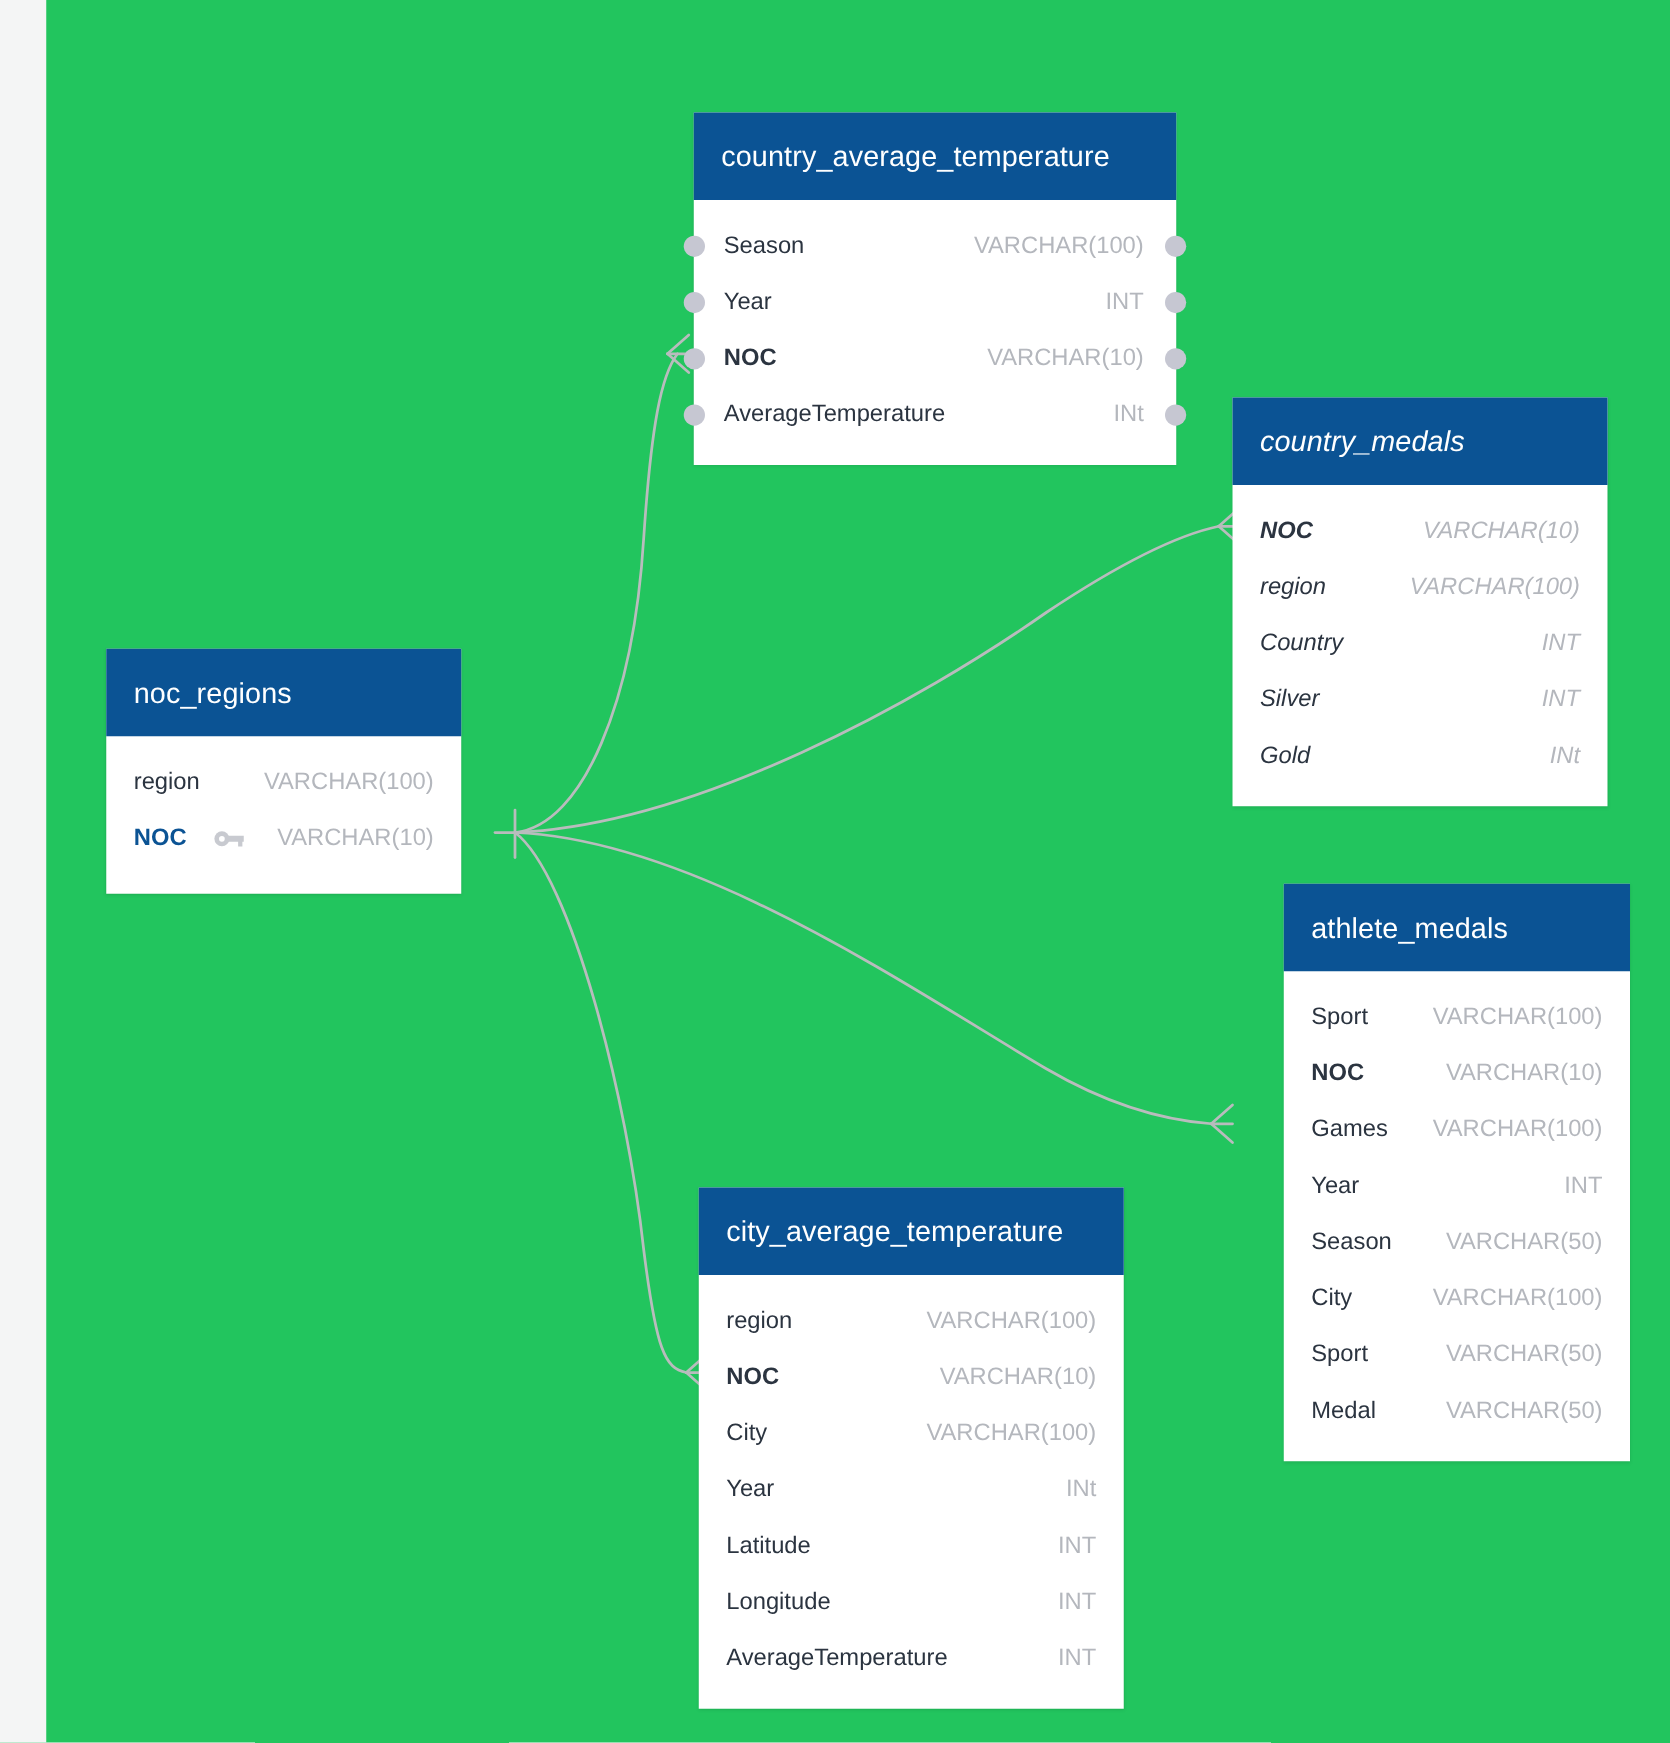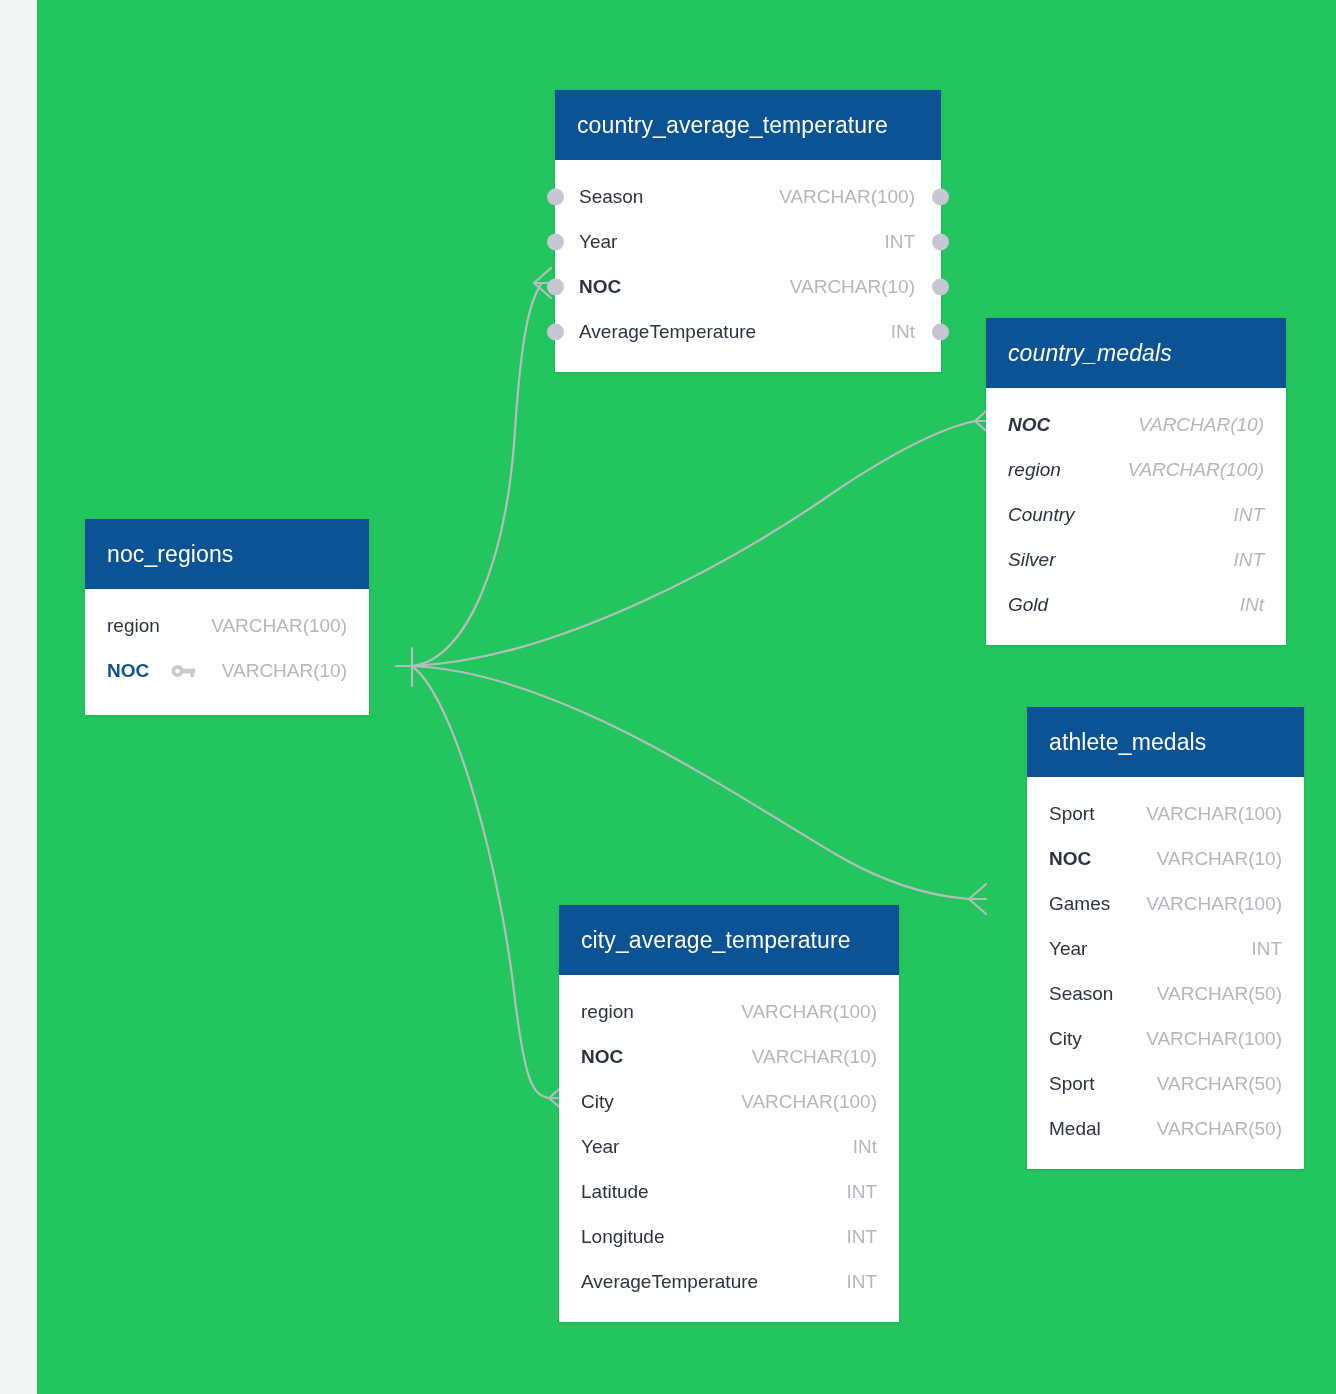--- a/index.html
+++ b/index.html
@@ -96,21 +96,21 @@
     transform: translateY(-50%);
   }
   .port.left  { left: -8px; }
   .port.right { right: -8px; }
 
   
   #ent-country-average-temperature { left: 518px; top: 90px;  width: 386px; }
   #ent-country-medals              { left: 949px; top: 318px; width: 300px; font-style: italic; }
   #ent-noc-regions                 { left: 48px;  top: 519px; width: 284px; }
   #ent-athlete-medals              { left: 990px; top: 707px; width: 277px; }
-  #ent-city-average-temperature    { left: 522px; top: 905px; width: 340px; }
+  #ent-city-average-temperature    { left: 522px; top: 950px; width: 340px; }
 
   #ent-country-average-temperature .field-row { padding: 0 26px 0 24px; }
   #ent-noc-regions .entity-body { padding-bottom: 22px; }
 </style>
 </head>
 <body>
 
 <div id="canvas">
 
   <svg id="edge-layer" width="1336" height="1394" viewBox="0 0 1336 1394">

